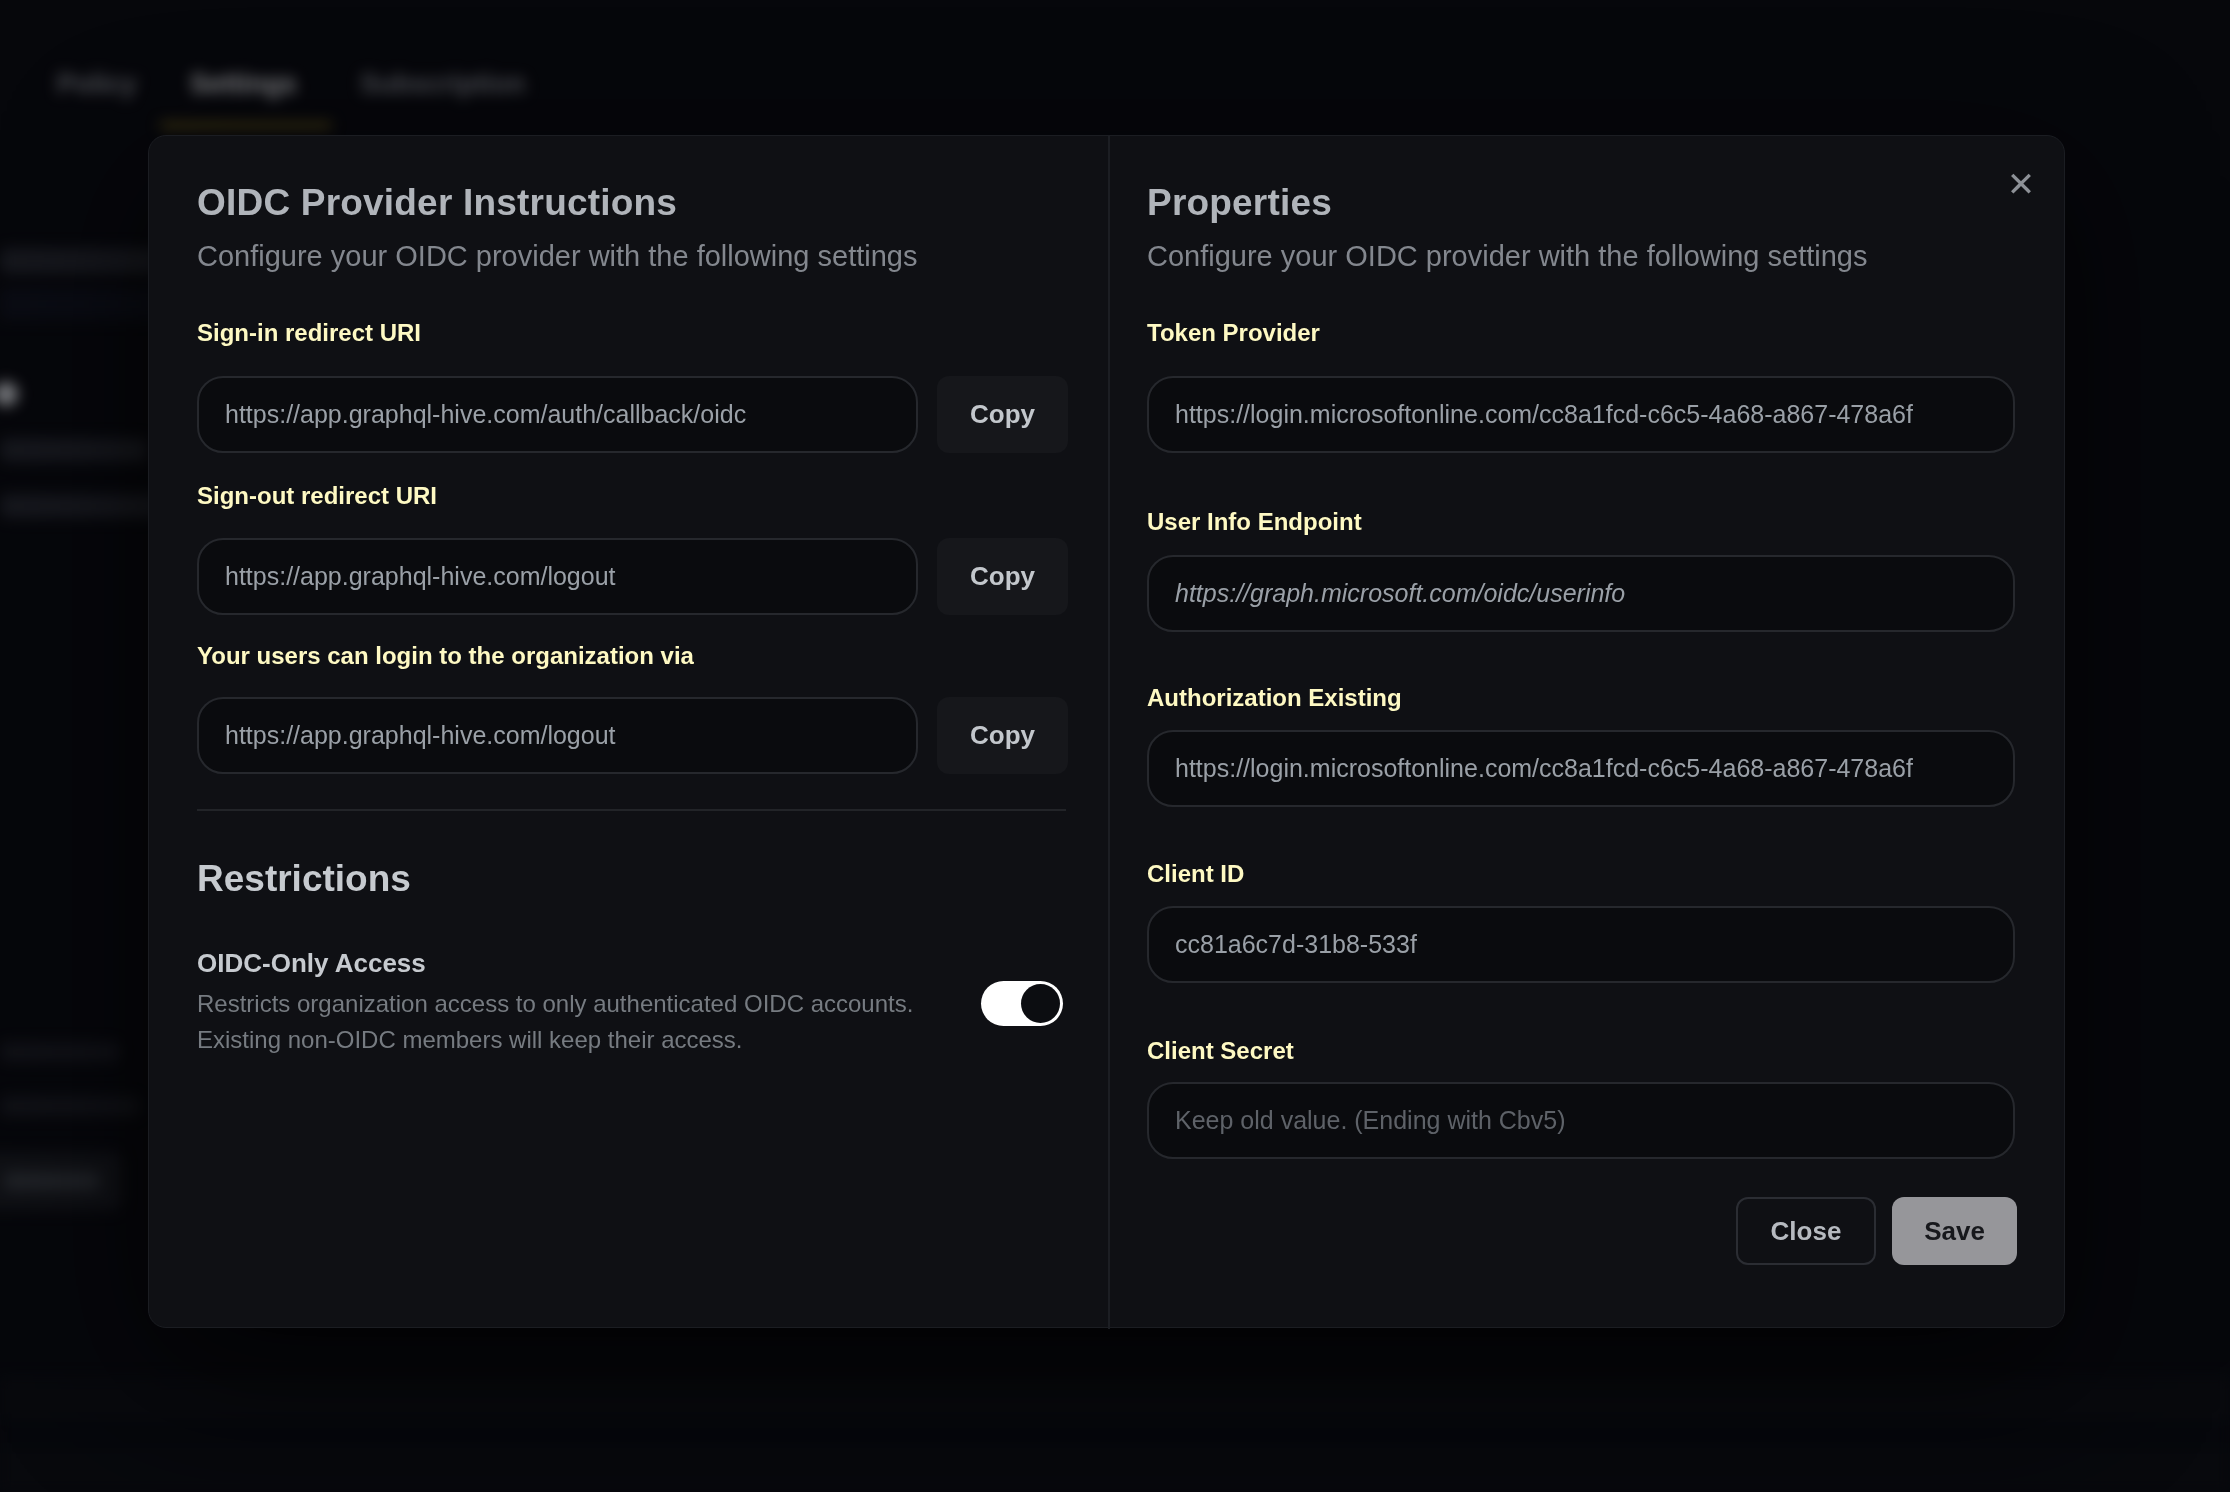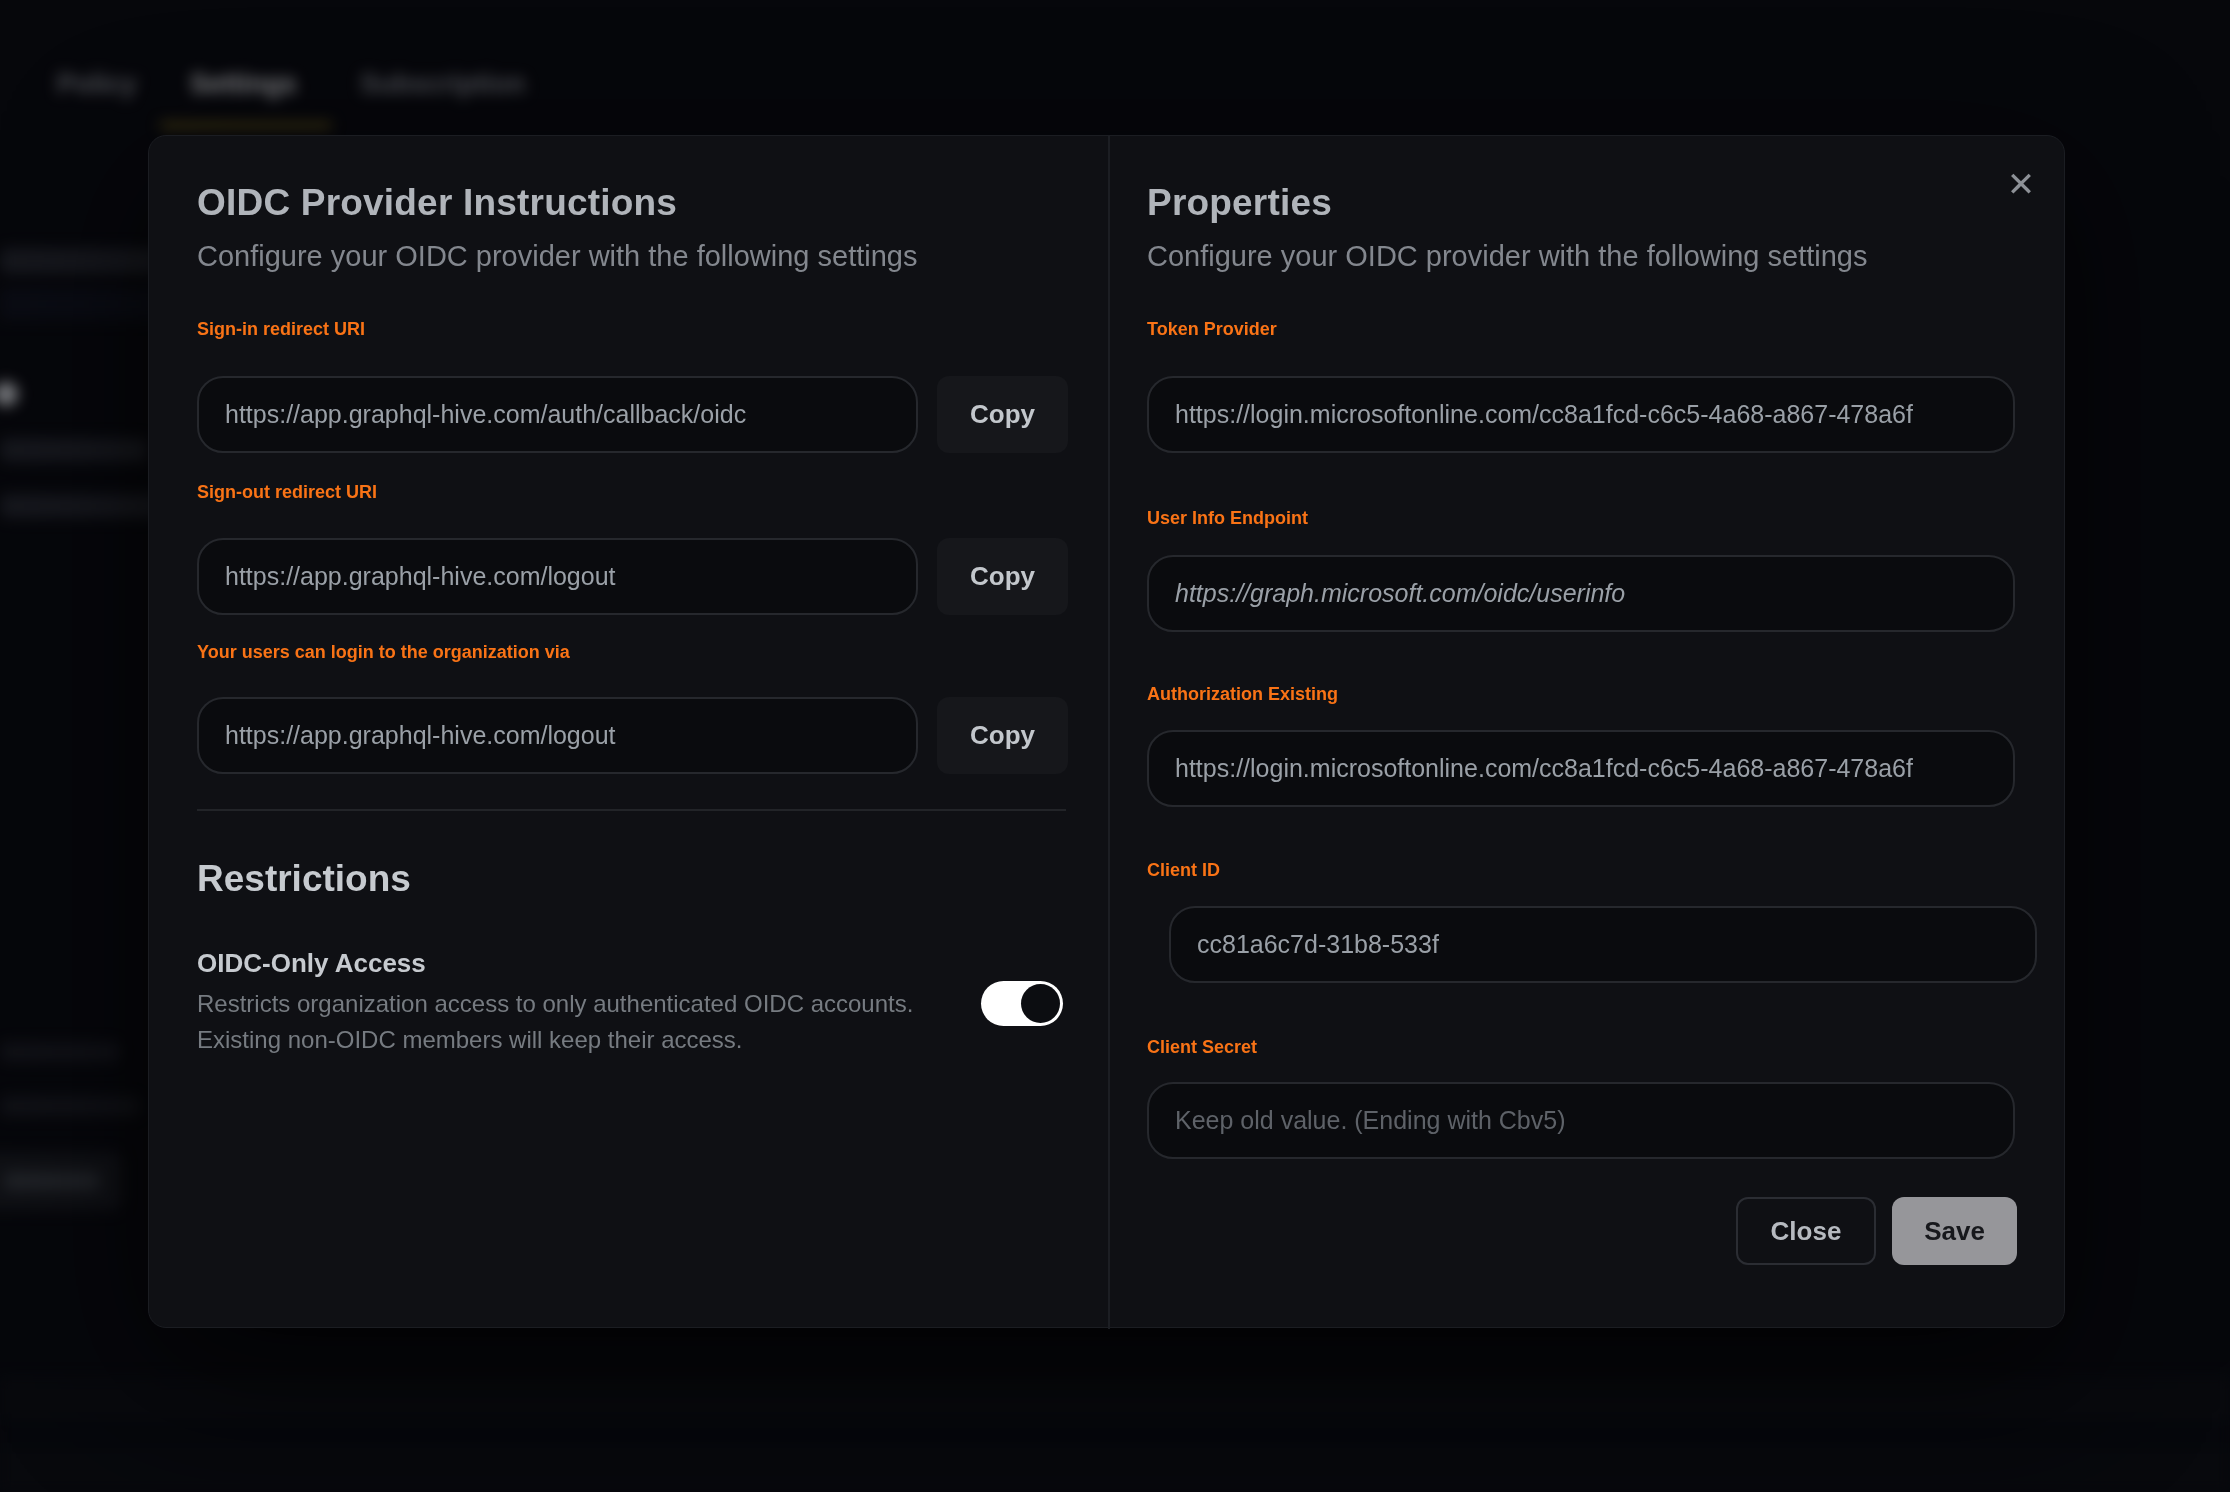--- a/index.html
+++ b/index.html
@@ -22,21 +22,21 @@
   .bottom-band3 { position:absolute; left:0; right:0; top:1448px; height:44px; background:#0b0d11; }
   .dim-overlay { position:absolute; inset:0; background:rgba(4,5,9,0.45); }
 
   
   .modal { position:absolute; left:148px; top:135px; width:1917px; height:1193px; background:#0f1014; border:1px solid #1b1d22; border-radius:18px; box-shadow:0 40px 140px rgba(0,0,0,.75); }
   .v-divider { position:absolute; left:959px; top:0; width:2px; height:1193px; background:#1c1e23; }
   .close-x { position:absolute; left:1846px; top:22px; width:52px; height:52px; display:flex; align-items:center; justify-content:center; font-size:34px; color:#8d9197; cursor:pointer; font-weight:400; }
 
   .col-title { position:absolute; font-size:37px; font-weight:600; color:#b0b4ba; letter-spacing:.2px; }
   .col-subtitle { position:absolute; font-size:29px; font-weight:400; color:#83878e; }
-  .field-label { position:absolute; font-size:18px; font-weight:600; color:#f97316; }
+  .field-label { position:absolute; font-size:24px; font-weight:600; color:#fef9c3; }
 
   .input-box { position:absolute; height:77px; background:#0a0b0e; border:2px solid #26282d; border-radius:26px; color:#9aa0a7; font-size:25px; font-family:"Liberation Sans", sans-serif; padding:0 26px; outline:none; white-space:nowrap; overflow:hidden; text-overflow:clip; }
   .input-box::placeholder { color:#5e6268; }
   .copy-btn { position:absolute; width:131px; height:77px; background:#16171b; border:none; border-radius:12px; color:#c3c7cc; font-size:26px; font-weight:600; font-family:"Liberation Sans", sans-serif; cursor:pointer; }
 
   .h-divider { position:absolute; left:48px; top:673px; width:869px; height:2px; background:#222428; }
   .restrictions-title { position:absolute; left:48px; top:722px; font-size:37px; font-weight:700; color:#c6cacf; }
   .toggle-label { position:absolute; left:48px; top:812px; font-size:26px; font-weight:700; color:#c6cacf; }
   .toggle-desc { position:absolute; left:48px; top:850px; font-size:24px; color:#767b81; line-height:36px; }
 
@@ -115,21 +115,21 @@
     <div class="field-label" style="left:998px;top:183px;">Token Provider</div>
     <input class="input-box" style="left: 998px; top: 240px; width: 868px;" value="https://login.microsoftonline.com/cc8a1fcd-c6c5-4a68-a867-478a6f">
 
     <div class="field-label" style="left:998px;top:372px;">User Info Endpoint</div>
     <input class="input-box" style="left: 998px; top: 419px; width: 868px; font-style: italic;" value="https://graph.microsoft.com/oidc/userinfo">
 
     <div class="field-label" style="left:998px;top:548px;">Authorization Existing</div>
     <input class="input-box" style="left: 998px; top: 594px; width: 868px;" value="https://login.microsoftonline.com/cc8a1fcd-c6c5-4a68-a867-478a6f">
 
     <div class="field-label" style="left:998px;top:724px;">Client ID</div>
-    <input class="input-box" style="left: 998px; top: 770px; width: 868px; margin-left: 22px;" value="cc81a6c7d-31b8-533f">
+    <input class="input-box" style="left: 998px; top: 770px; width: 868px;" value="cc81a6c7d-31b8-533f">
 
     <div class="field-label" style="left:998px;top:901px;">Client Secret</div>
     <input class="input-box" style="left: 998px; top: 946px; width: 868px;" placeholder="Keep old value. (Ending with Cbv5)">
 
     <button class="btn-close">Close</button>
     <button class="btn-save">Save</button>
   </div>
 
 </div>
 

